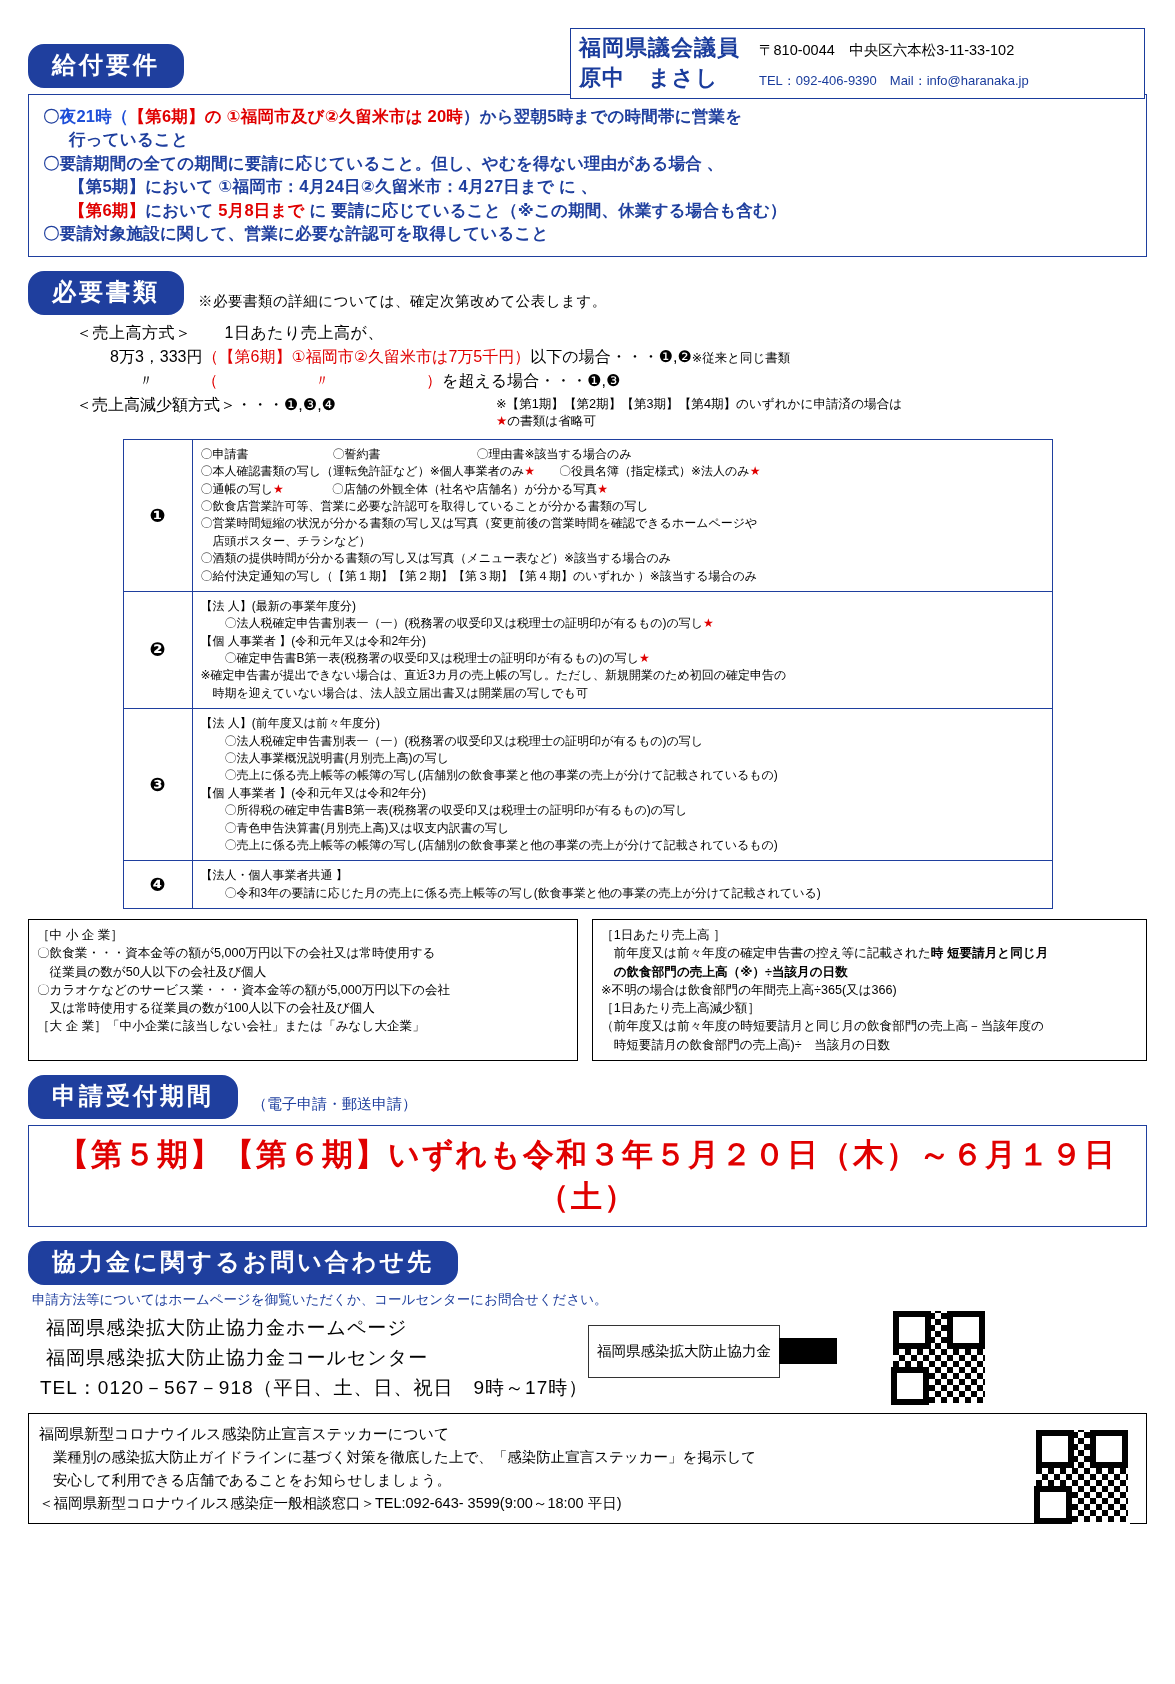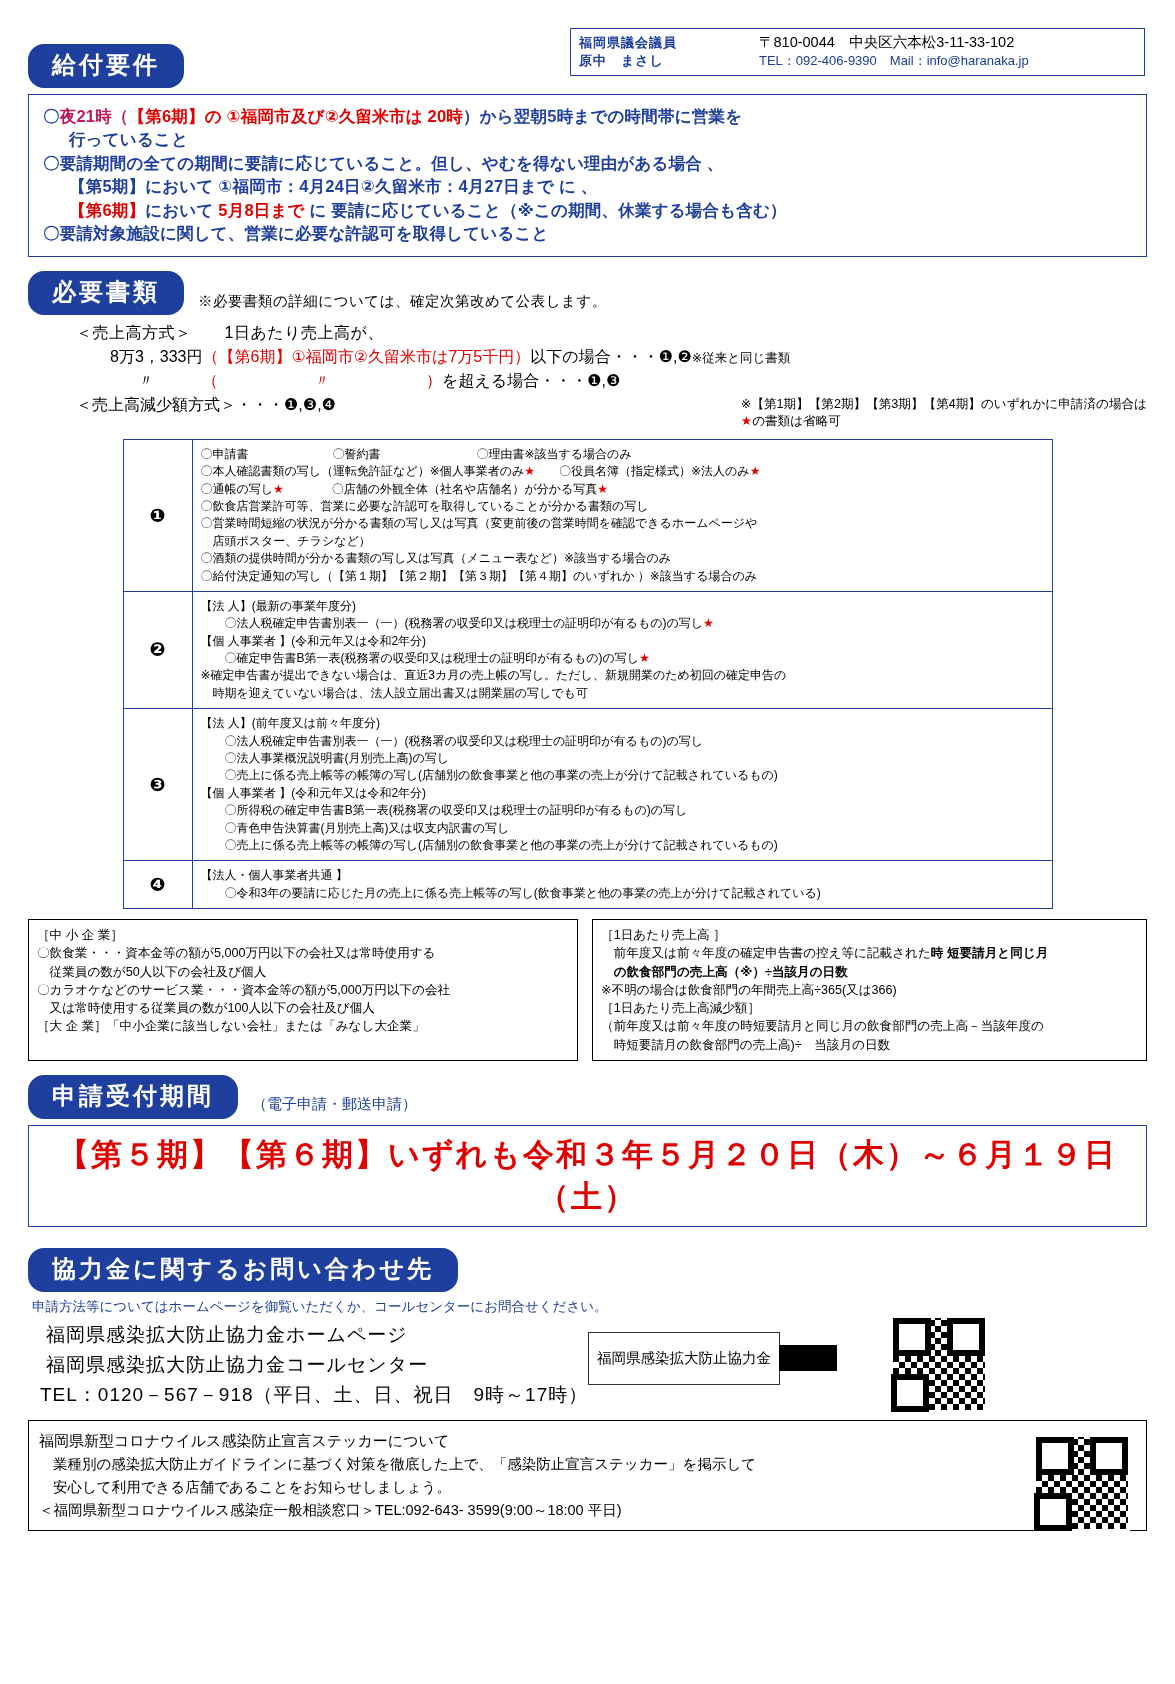--- a/index.html
+++ b/index.html
@@ -20,21 +20,21 @@
   .contact{
     position:absolute;top:28px;right:30px;
     width:575px;
     border:1px solid #1a3c9c;
     background:#ffffff;
     padding:4px 8px 5px 8px;
     box-sizing:border-box;
   }
   .contact .row{display:flex;align-items:baseline;}
   .contact .name{
-    color:#1a3c9c;font-weight:bold;font-size:13px;letter-spacing:1px;
+    color:#1a3c9c;font-weight:bold;font-size:22px;letter-spacing:1px;
     width:180px;flex:0 0 180px;
   }
   .contact .info{color:#000000;font-size:14.5px;letter-spacing:0px;}
   .contact .info2{color:#1a3c9c;font-size:13px;}
 
   
   .pill{
     display:inline-block;
     background:#1f3f9e;
     color:#ffffff;
@@ -177,21 +177,21 @@
       <div class="info2">TEL：092-406-9390　Mail：info@haranaka.jp</div>
     </div>
   </div>
 
   <div style="margin-top:26px;">
     <div class="headrow">
       <div class="pill">給付要件</div>
     </div>
     <div class="bluebox">
       <div class="ln blue">
-        〇<span class="blk" style="color:#be185d">夜21時（</span><span class="red">【第6期】</span><span class="red">の ①福岡市及び②久留米市は 20時</span>）から翌朝5時までの時間帯に営業を
+        〇<span class="blk" style="color:#1d4ed8">夜21時（</span><span class="red">【第6期】</span><span class="red">の ①福岡市及び②久留米市は 20時</span>）から翌朝5時までの時間帯に営業を
       </div>
       <div class="ln blue indent">行っていること</div>
       <div class="ln blue">〇要請期間の全ての期間に要請に応じていること。但し、やむを得ない理由がある場合 、</div>
       <div class="ln blue indent">【第5期】において ①福岡市：4月24日②久留米市：4月27日まで に 、</div>
       <div class="ln blue indent"><span class="red">【第6期】</span>において <span class="red">5月8日まで</span> に 要請に応じていること（※この期間、休業する場合も含む）</div>
       <div class="ln blue">〇要請対象施設に関して、営業に必要な許認可を取得していること</div>
     </div>
   </div>
 
   <div style="margin-top:14px;">
@@ -201,21 +201,21 @@
     </div>
 
     <div class="docs-top">
       <div class="l1" style="padding-left:48px;">＜売上高方式＞　　1日あたり売上高が、</div>
       <div style="padding-left:82px;">
         8万3，333円<span class="red">（【第6期】①福岡市②久留米市は7万5千円）</span>以下の場合・・・❶,❷<span class="small-note">※従来と同じ書類</span>
       </div>
       <div style="padding-left:110px;">
         〃　　　<span class="red">（　　　　　　〃　　　　　　）</span>を超える場合・・・❶,❸
       </div>
-      <div style="display:flex;justify-content:space-between;">
+      <div style="display:flex;">
         <div style="padding-left:48px;width:420px;">＜売上高減少額方式＞・・・❶,❸,❹</div>
         <div style="font-size:12.6px;line-height:1.4;padding-top:3px;">
           <div>※【第1期】【第2期】【第3期】【第4期】のいずれかに申請済の場合は</div>
           <div><span class="star">★</span>の書類は省略可</div>
         </div>
       </div>
     </div>
 
     <table class="docs">
       <tbody>
@@ -292,21 +292,21 @@
   <div style="margin-top:14px;">
     <div class="headrow">
       <div class="pill">申請受付期間</div>
       <div class="pill-sub">（電子申請・郵送申請）</div>
     </div>
     <div class="periodbox">
       <div class="t">【第５期】【第６期】いずれも令和３年５月２０日（木）～６月１９日（土）</div>
     </div>
   </div>
 
-  <div style="margin-top:21px;">
+  <div style="margin-top:14px;">
     <div class="headrow">
       <div class="pill">協力金に関するお問い合わせ先</div>
     </div>
     <div style="position:relative;">
       <div class="qa">申請方法等についてはホームページを御覧いただくか、コールセンターにお問合せください。</div>
       <div class="qa2">福岡県感染拡大防止協力金ホームページ</div>
       <div class="qa3">福岡県感染拡大防止協力金コールセンター</div>
       <div class="qa4">TEL：0120－567－918（平日、土、日、祝日　9時～17時）</div>
 
       <div style="position:absolute;left:560px;top:34px;">

